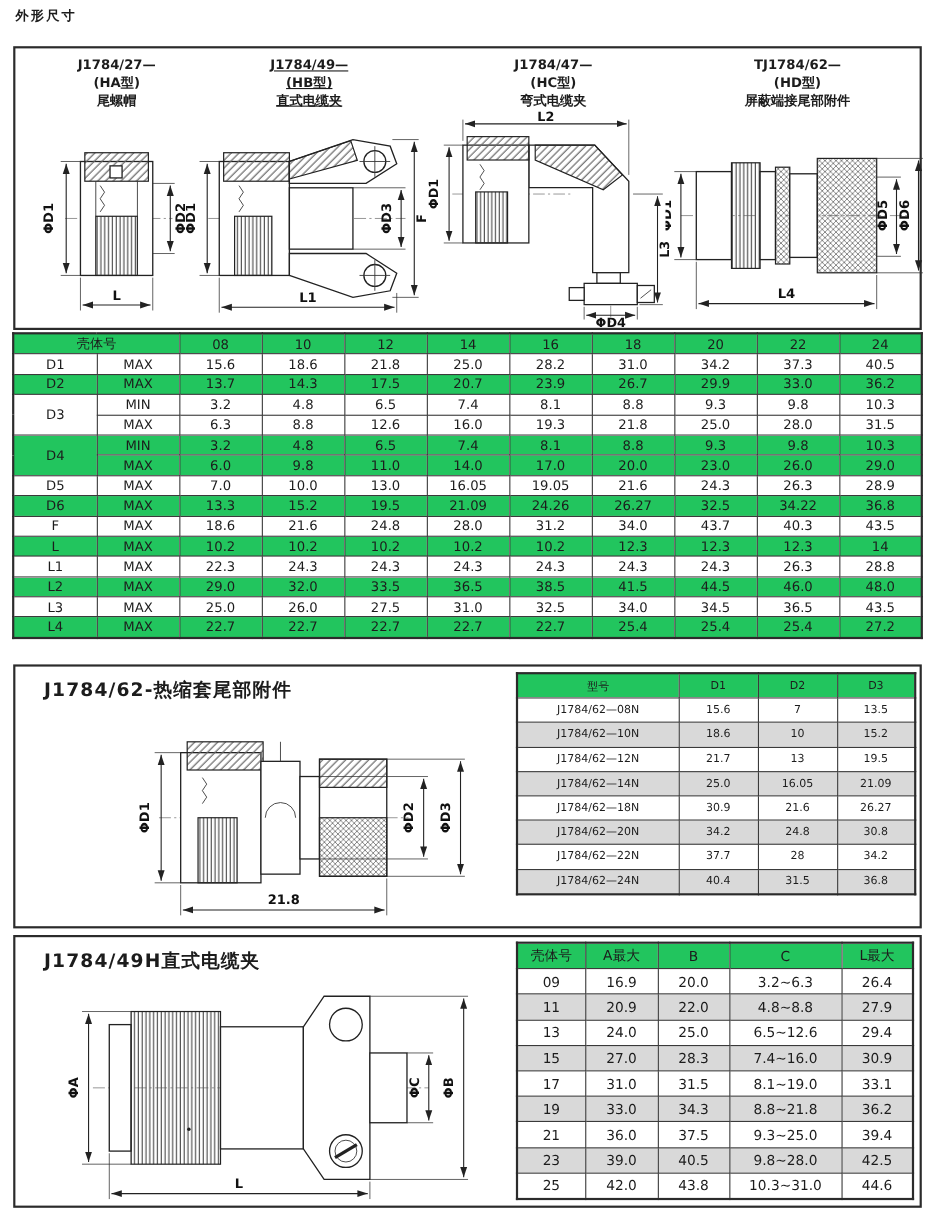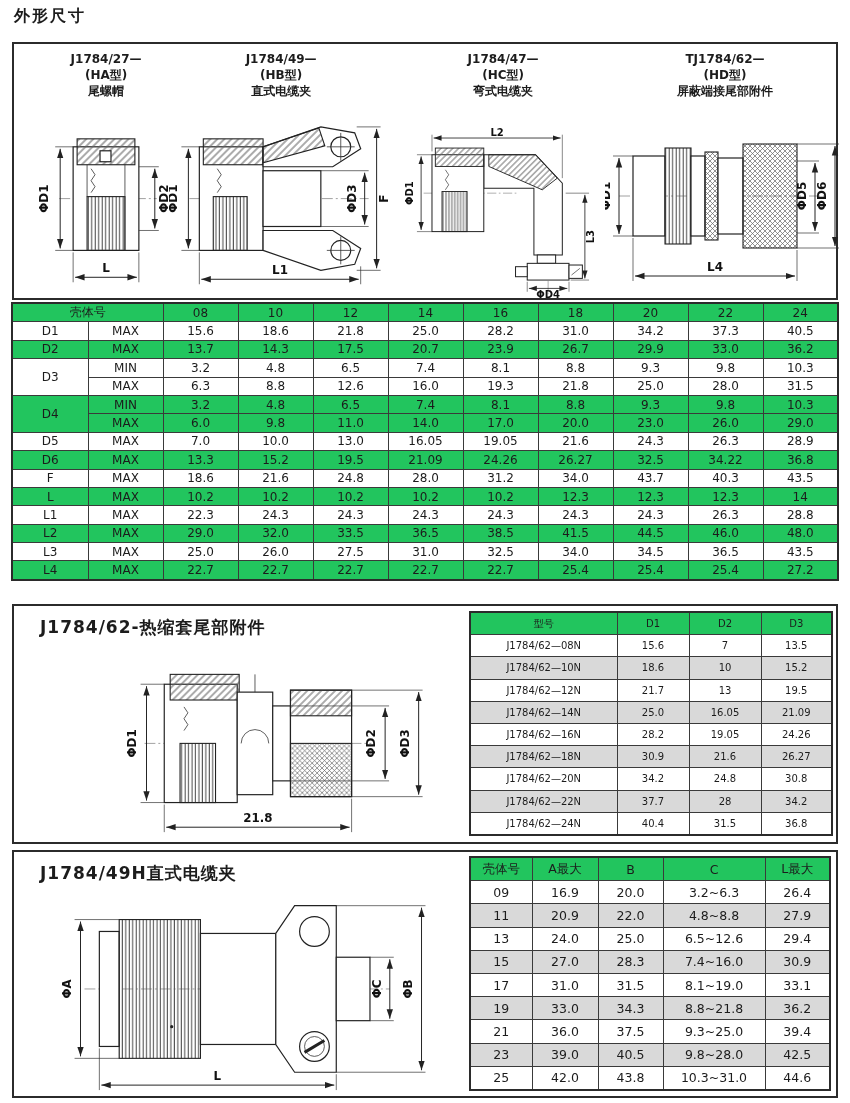--- a/index.html
+++ b/index.html
@@ -1,22 +1,22 @@
 <!DOCTYPE html>
 <html><head>
 <meta charset="utf-8">
 <style>
   html,body{margin:0;padding:0;background:#fff;}
   body{width:850px;font-family:"DejaVu Sans",sans-serif;color:#1c1c1c;}
   .page{position:relative;width:850px;height:1103px;background:#ffffff;overflow:hidden;}
-  .page-title{position:absolute;left:14px;top:6px;font-size:16px;font-weight:bold;letter-spacing:2px;margin:0;}
+  .page-title{position:absolute;left:14px;top:6px;font-size:12px;font-weight:bold;letter-spacing:2px;margin:0;}
   .box{position:absolute;border:2px solid #2b2b2b;background:#fff;box-sizing:border-box;}
   .box1{left:12px;top:42px;width:826px;height:258px;display:flex;}
   .draw-col{display:flex;flex-direction:column;align-items:center;padding-top:7px;box-sizing:border-box;}
-  .dc1{width:19%;padding-left:28px;} .dc2{width:27%;} .dc3{width:27%;gap:28px;} .dc4{width:27%;}
+  .dc1{width:19%;padding-left:28px;} .dc2{width:27%;text-decoration:underline;} .dc3{width:27%;} .dc4{width:27%;}
   .dtitle{font-size:12px;font-weight:bold;text-align:center;line-height:1.35;height:50px;}
   
   table{border-collapse:collapse;table-layout:fixed;background:#fff;}
   td,th{border:1px solid #3a3a3a;text-align:center;vertical-align:middle;padding:0 2px;
         font-size:12px;font-weight:normal;overflow:hidden;white-space:nowrap;}
   .t1{position:absolute;left:11px;top:302px;width:828px;border:2px solid #2b2b2b;}
   .t1 td{height:17.4px;}
   .sh{background:#22c55e;}
   .t2{position:absolute;left:455px;top:5px;width:362px;border:2px solid #2b2b2b;}
   .t2 td,.t2 th{height:21.2px;font-size:10px;}
@@ -484,26 +484,20 @@
             <td>J1784/62—12N</td>
             <td>21.7</td>
             <td>13</td>
             <td>19.5</td>
           </tr>
           <tr>
             <td>J1784/62—14N</td>
             <td>25.0</td>
             <td>16.05</td>
             <td>21.09</td>
-          </tr>
-          <tr>
-            <td>J1784/62—16N</td>
-            <td>28.2</td>
-            <td>19.05</td>
-            <td>24.26</td>
           </tr>
           <tr>
             <td>J1784/62—18N</td>
             <td>30.9</td>
             <td>21.6</td>
             <td>26.27</td>
           </tr>
           <tr>
             <td>J1784/62—20N</td>
             <td>34.2</td>

